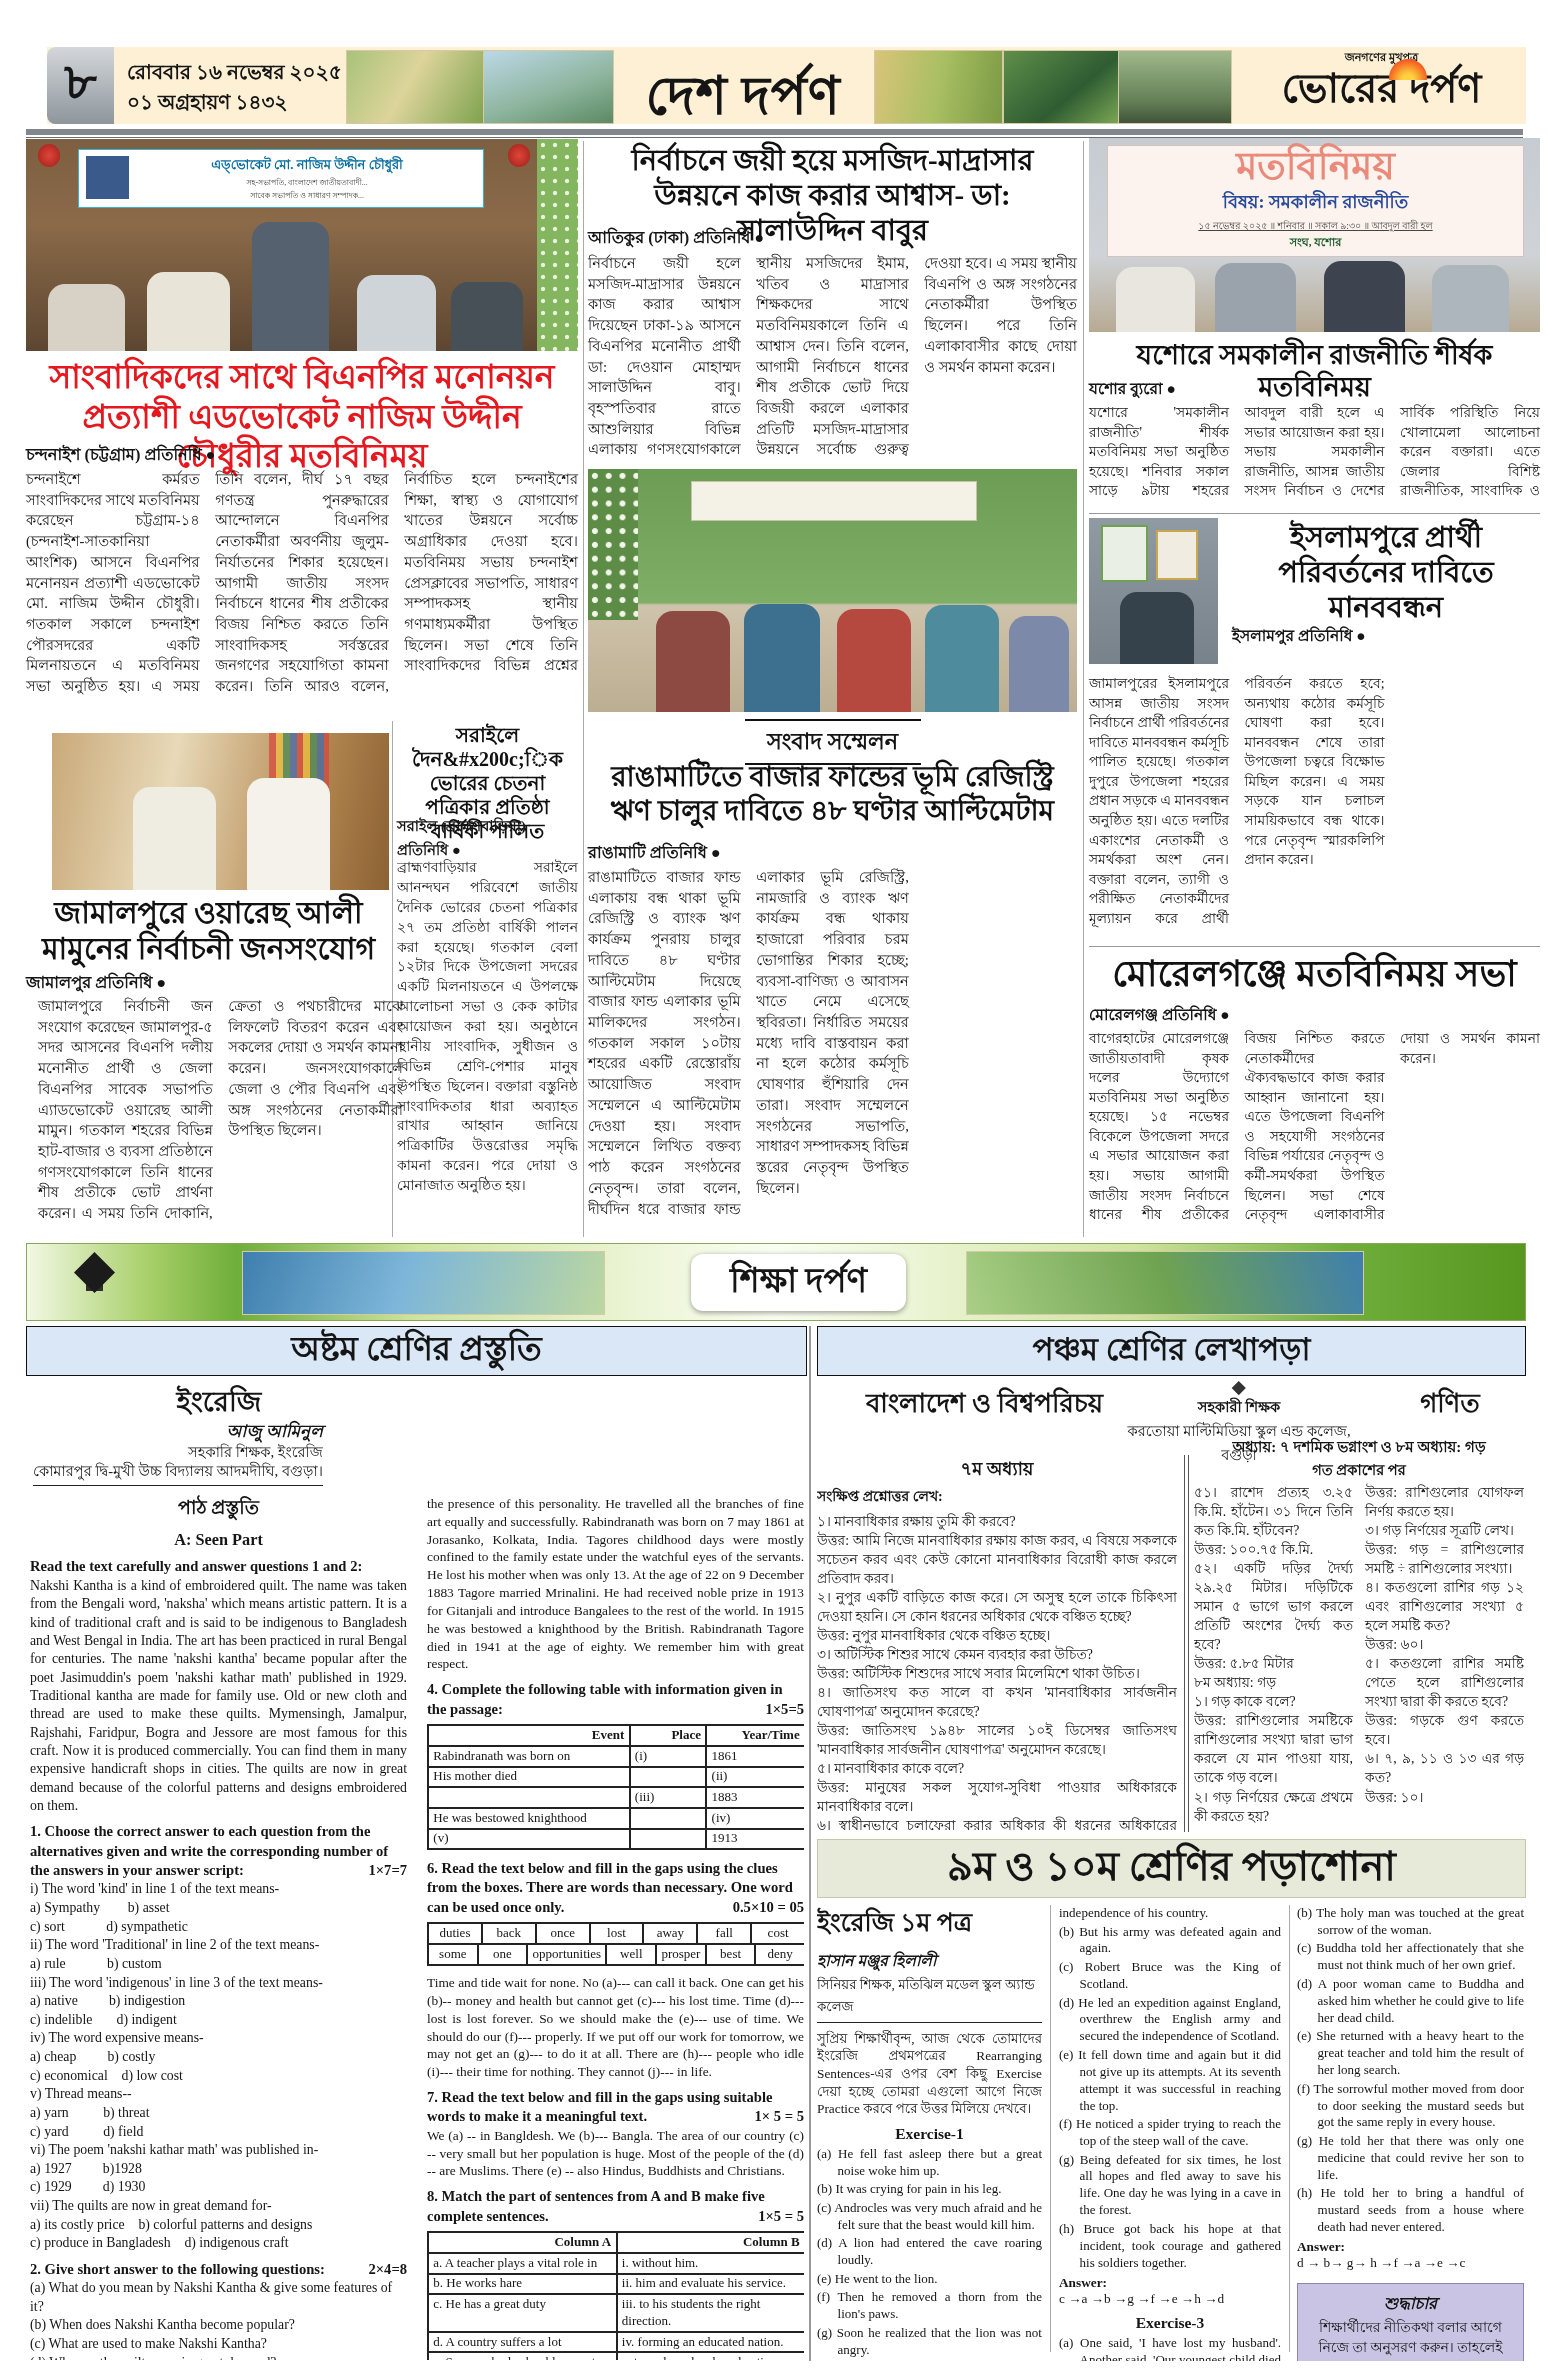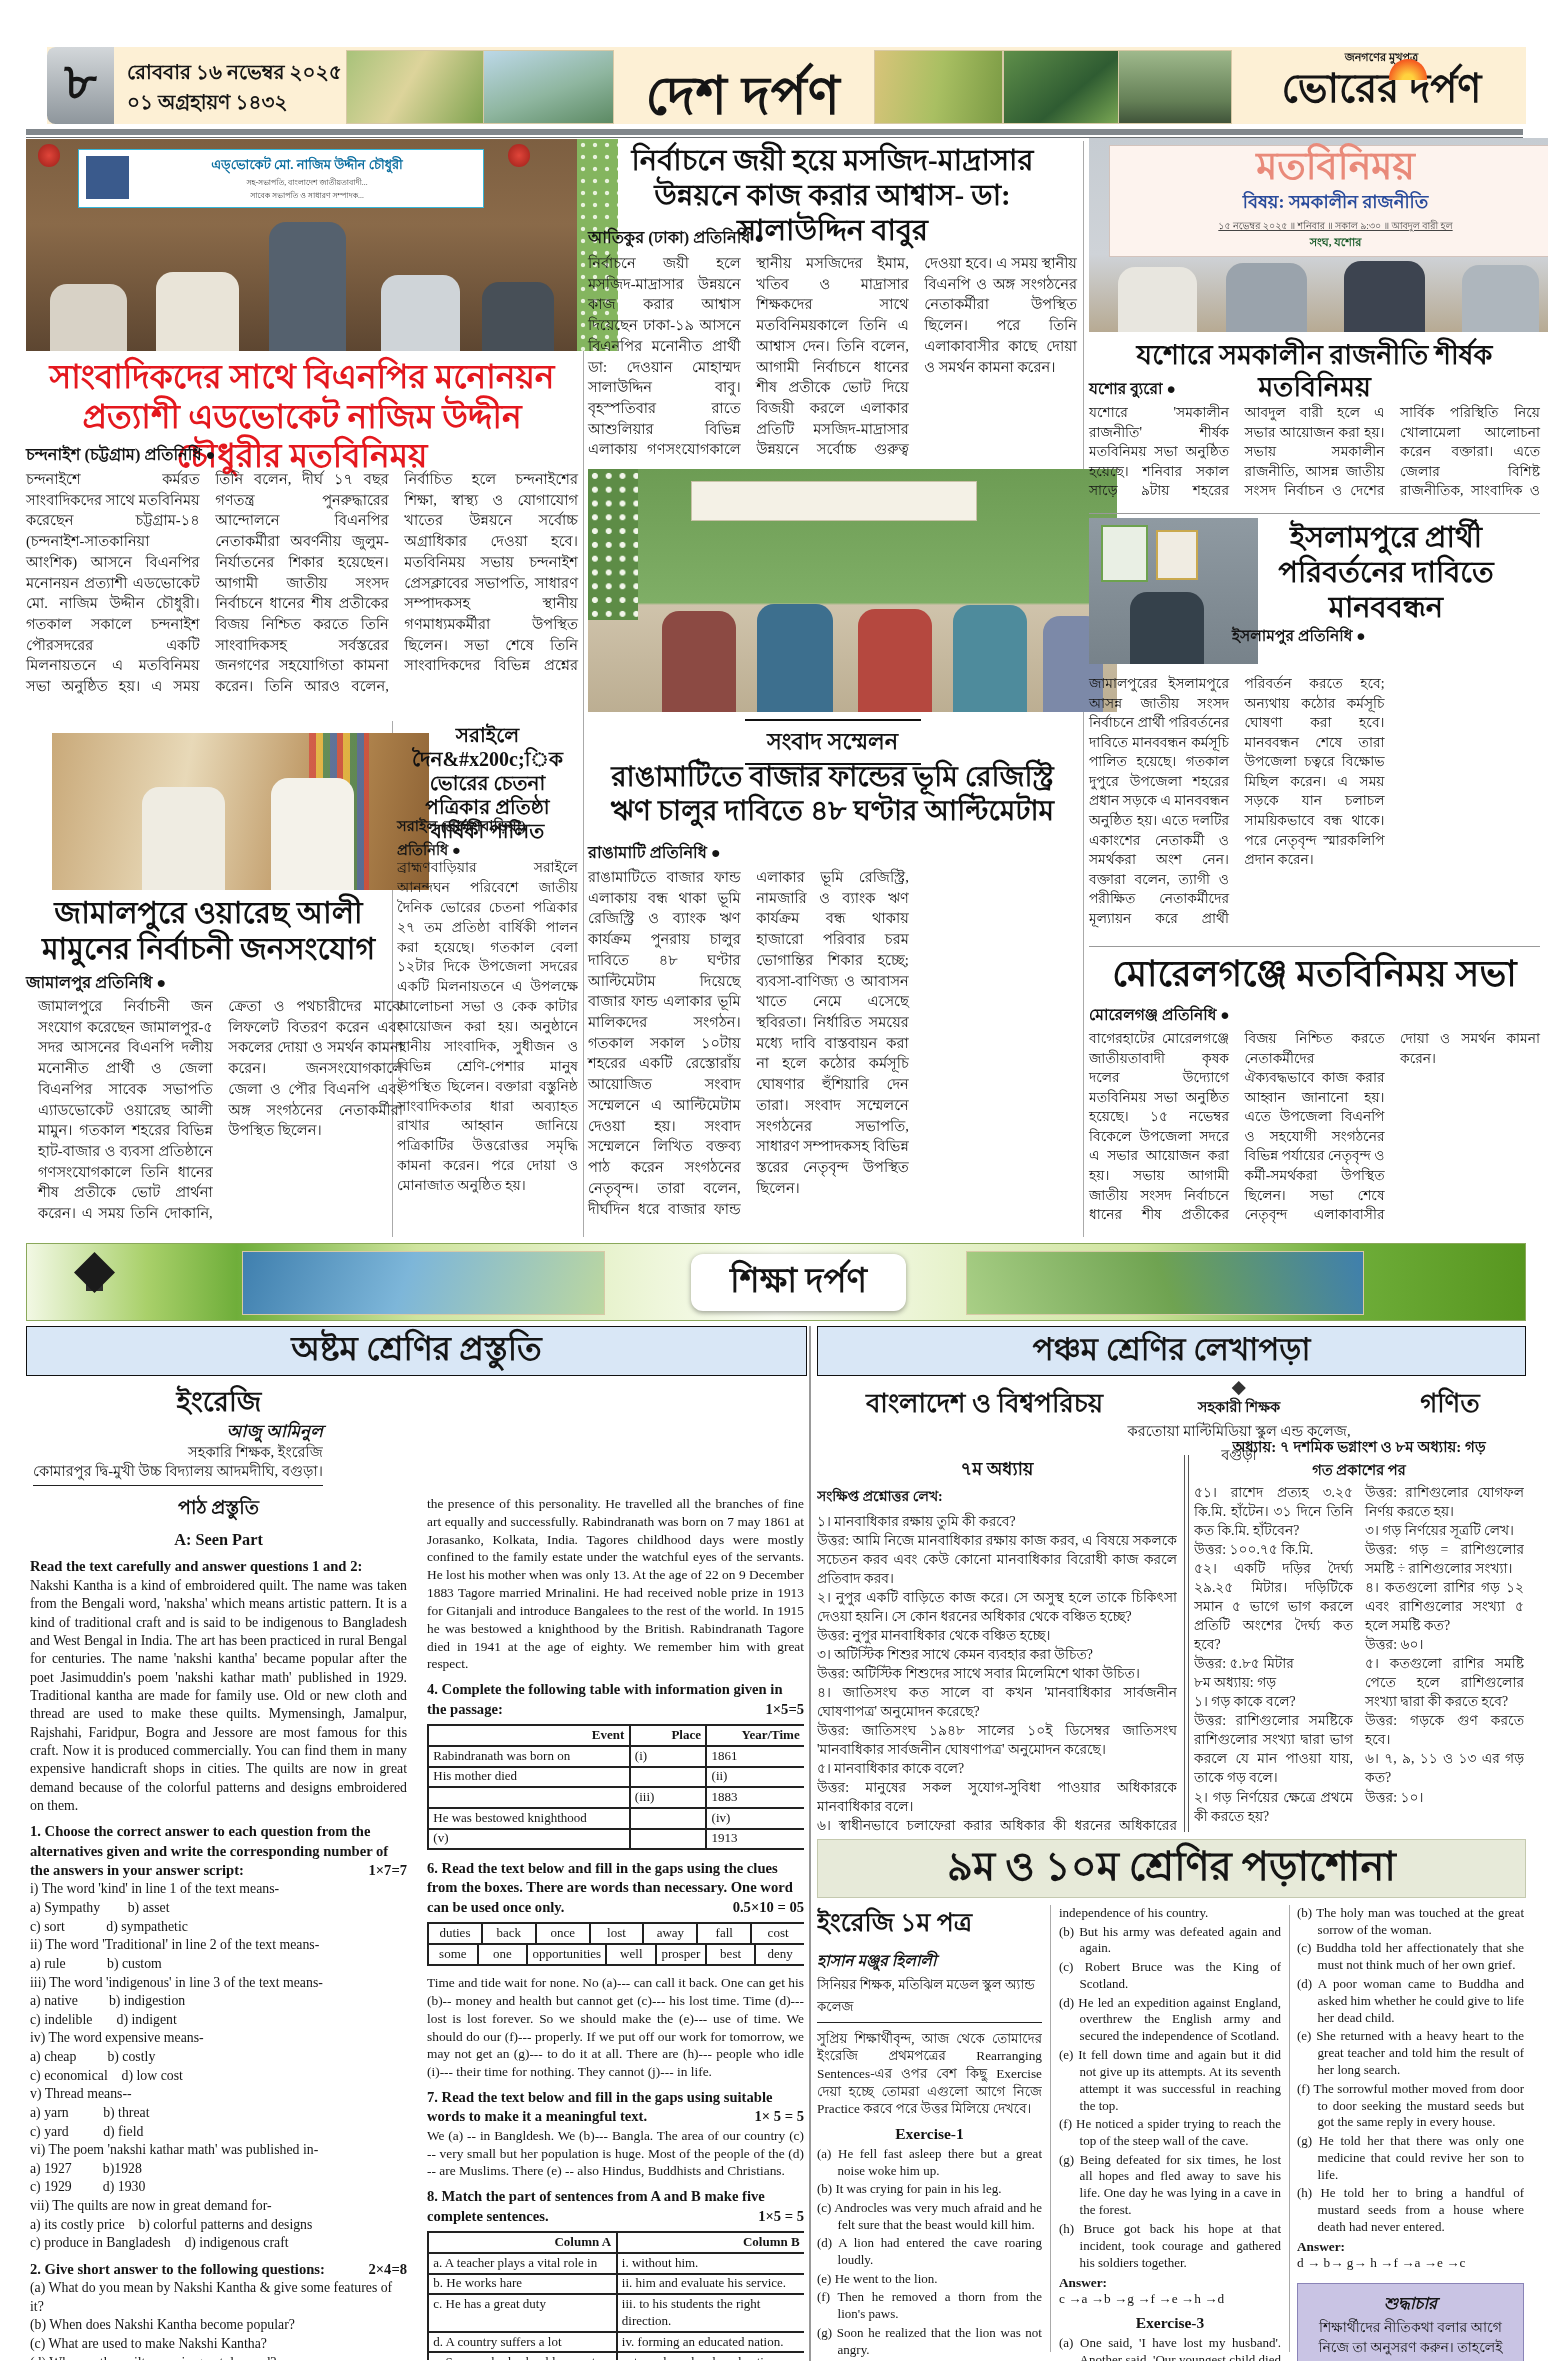--- a/index.html
+++ b/index.html
@@ -25,21 +25,21 @@
   
   .headline{font-weight:800;line-height:1.2;color:#111;}
   .headline.red{color:#e4181e;}
   .byline{font-size:16.3px;font-weight:bold;}
   .nbody{font-size:14.6px;line-height:1.42;}
   .cols2{column-count:2;column-gap:15.5px;column-fill:auto;height:100%;}
   .cols3{column-count:3;column-gap:15.5px;column-fill:auto;height:100%;}
   .kicker{display:inline-block;border-top:2.6px solid #111;border-bottom:2.6px solid #111;
           font-size:22.4px;font-weight:800;padding:2.6px 22.4px;}
   
-  .photo{overflow:hidden;padding-left:40px;}
+  .photo{overflow:hidden;}
   .fig{position:absolute;bottom:0;border-radius:17px 17px 0 0;}
   .banner-w{position:absolute;background:#fff;border:1.7px solid #35b6d9;}
   
   .edu-banner{border:0.9px solid #8aa85a;
     background:linear-gradient(90deg,#f2f8e4 0%,#a9d06a 8%,#6fae3a 14%,#cfe49e 26%,#eef6da 42%,#fafdf2 50%,#eef6da 58%,#cfe49e 74%,#6fae3a 88%,#57961f 100%);}
   .edu-logo{background:#fff;border-radius:12px;box-shadow:0 1.7px 5.2px rgba(0,0,0,.35);
             display:flex;align-items:center;justify-content:center;font-size:34px;font-weight:800;}
   .sec-bar{background:#d9e7f6;border:1.7px solid #111;display:flex;align-items:center;justify-content:center;
            font-weight:800;}
   .edu{font-size:13.8px;line-height:1.33;}

